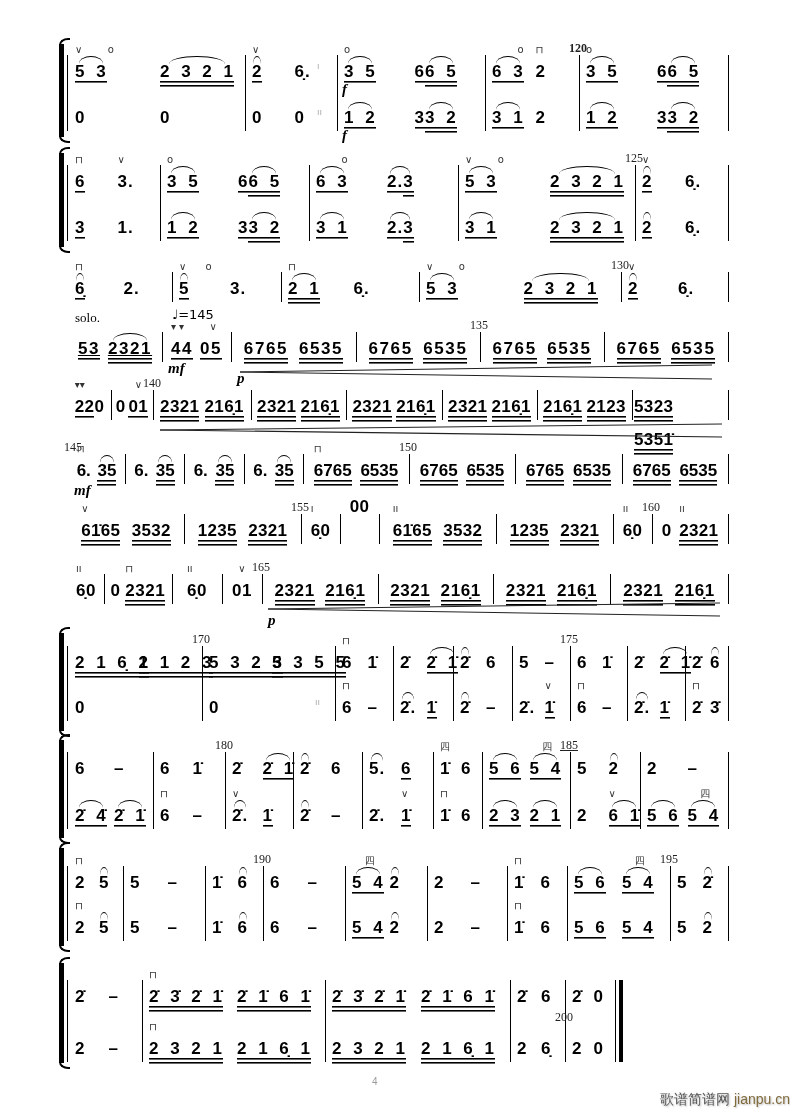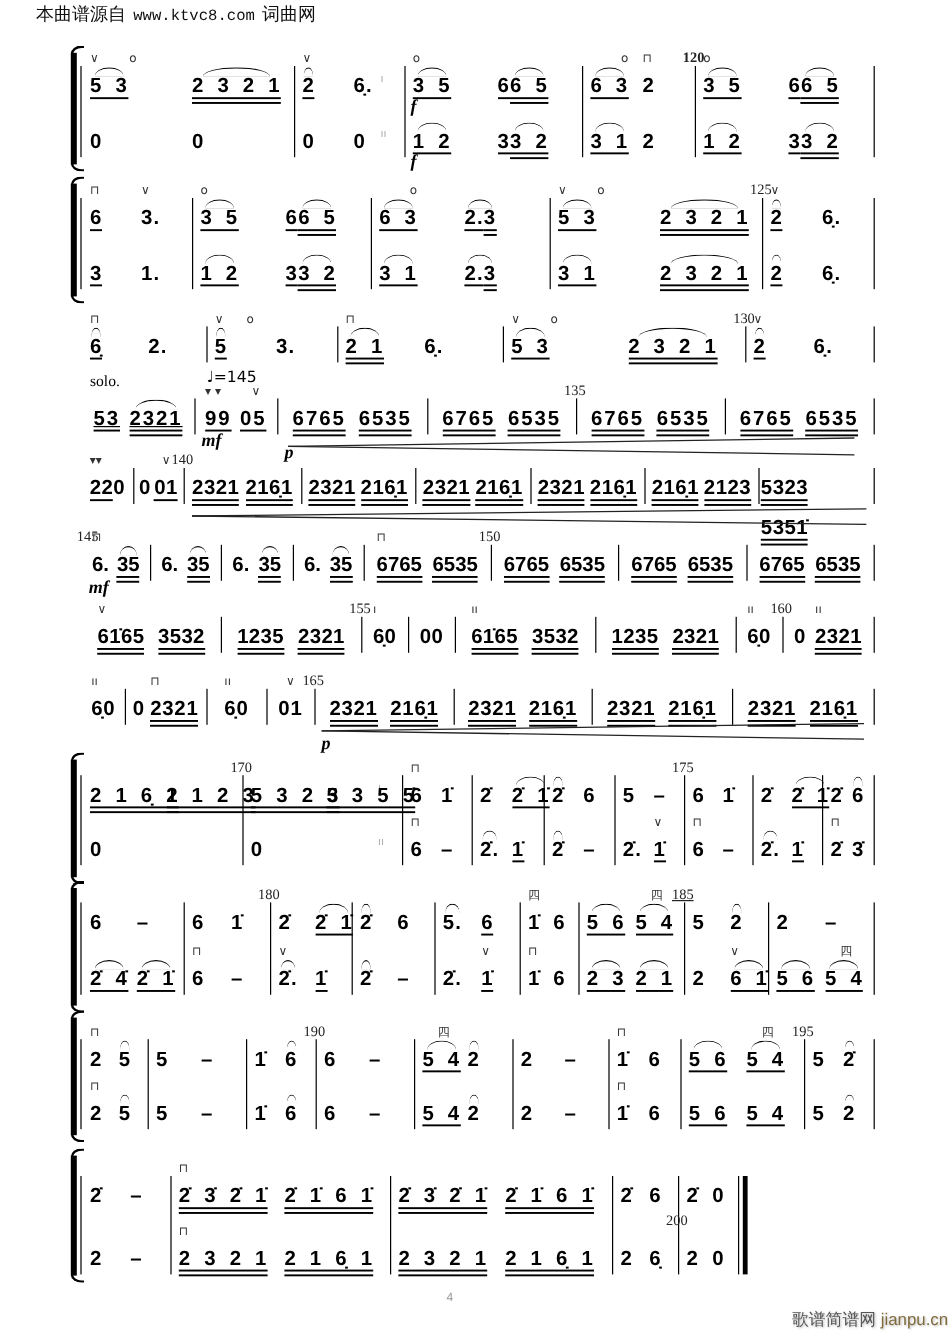--- a/index.html
+++ b/index.html
@@ -32,23 +32,20 @@
   .tempo{position:absolute;font-family:"DejaVu Sans",sans-serif;font-size:13px;}
   #hairpins{position:absolute;left:0;top:0;width:790px;height:1119px;pointer-events:none;}
   .pageno{position:absolute;left:372px;top:1076px;font-size:10px;color:#999;}
   .wm{position:absolute;left:660px;top:1091px;font-size:14px;color:#555;text-shadow:1px 1px 2px #bbb;white-space:nowrap;}
   .wm .en{color:#806b3c;margin-left:4px;}
 </style>
 </head>
 <body>
 
 <div id="page">
-  <div class="header">
-    <span>本曲谱源自</span><span class="site">www.ktvc8.com</span><span>词曲网</span>
-  </div>
   <div id="score">
       <div class="bracket" style="top: 44px; height: 93px;"></div>
       <div class="bar" style="left: 67px; top: 55px; height: 76px; width: 1.2px;"></div>
       <div class="bar" style="left: 245px; top: 55px; height: 76px; width: 1.2px;"></div>
       <div class="staff grid spaced" style="left: 68px; width: 177px; top: 57px; grid-template-columns: repeat(2, minmax(0px, 1fr));">
         <span class="grp"><span class="mark">∨        o</span><span class="slur"></span><span class="seg u1"><span class="txt">5 3</span></span></span>
         <span class="grp"><span class="slur"></span><span class="seg u2"><span class="txt">2 3 2 1</span></span></span>
       </div>
       <div class="staff grid spaced" style="left: 68px; width: 177px; top: 103px; grid-template-columns: repeat(2, minmax(0px, 1fr));">
         <span class="grp"><span class="seg u0"><span class="txt">0</span></span></span>
@@ -172,21 +169,21 @@
       <div class="bar" style="left: 162px; top: 332px; height: 30px; width: 1.2px;"></div>
       <div class="solo" style="left: 75px; top: 310px;">solo.</div>
       <div class="staff compact" style="left: 68px; width: 94px; top: 334px; letter-spacing: 1.6px; text-decoration: underline;">
         <span class="grp"><span class="seg u1"><span class="txt">53</span></span></span>
         <span class="grp"><span class="slur"></span><span class="seg u2"><span class="txt">2321</span></span></span>
       </div>
       <div class="bar" style="left: 231px; top: 332px; height: 30px; width: 1.2px;"></div>
       <div class="tempo" style="left: 172px; top: 307px;">♩=145</div>
       <div class="dyn" style="left: 168px; top: 360px;">mf</div>
       <div class="staff compact" style="left: 162px; width: 69px; top: 334px; letter-spacing: 1.6px;">
-        <span class="grp"><span class="mark">▾ ▾</span><span class="seg u1"><span class="txt">99</span></span></span>
+        <span class="grp"><span class="mark">▾ ▾</span><span class="seg u1"><span class="txt">44</span></span></span>
         <span class="grp"><span class="mark">   ∨</span><span class="seg u1"><span class="txt">05</span></span></span>
       </div>
       <div class="bar" style="left: 356px; top: 332px; height: 30px; width: 1.2px;"></div>
       <div class="dyn" style="left: 237px; top: 370px;">p</div>
       <div class="staff compact" style="left: 231px; width: 125px; top: 334px; letter-spacing: 1.6px;">
         <span class="grp"><span class="seg u2"><span class="txt">6765</span></span></span>
         <span class="grp"><span class="seg u2"><span class="txt">6535</span></span></span>
       </div>
       <div class="bar" style="left: 480px; top: 332px; height: 30px; width: 1.2px;"></div>
       <div class="staff compact" style="left: 356px; width: 124px; top: 334px; letter-spacing: 1.6px;">
@@ -296,21 +293,21 @@
       <div class="staff compact" style="left: 184px; width: 117px; top: 516px; letter-spacing: 0.3px;">
         <span class="grp"><span class="seg u2"><span class="txt">1235</span></span></span>
         <span class="grp"><span class="seg u2"><span class="txt">2321</span></span></span>
       </div>
       <div class="bar" style="left: 340px; top: 514px; height: 30px; width: 1.2px;"></div>
       <div class="mnum" style="left: 291px; top: 500px;">155</div>
       <div class="staff compact" style="left: 301px; width: 39px; top: 516px; letter-spacing: 0.3px;">
         <span class="grp"><span class="mark">ı</span><span class="seg u0"><span class="txt">6̣0</span></span></span>
       </div>
       <div class="bar" style="left: 379px; top: 514px; height: 30px; width: 1.2px;"></div>
-      <div class="staff compact" style="left: 340px; width: 39px; top: 516px; letter-spacing: 0.3px;">
+      <div class="staff compact" style="left: 340px; width: 39px; top: 492px; letter-spacing: 0.3px;">
         <span class="grp"><span class="seg u0"><span class="txt">00</span></span></span>
       </div>
       <div class="bar" style="left: 496px; top: 514px; height: 30px; width: 1.2px;"></div>
       <div class="staff compact" style="left: 379px; width: 117px; top: 516px; letter-spacing: 0.3px;">
         <span class="grp"><span class="mark">ıı</span><span class="seg u2"><span class="txt">61̇65</span></span></span>
         <span class="grp"><span class="seg u2"><span class="txt">3532</span></span></span>
       </div>
       <div class="bar" style="left: 613px; top: 514px; height: 30px; width: 1.2px;"></div>
       <div class="staff compact" style="left: 496px; width: 117px; top: 516px; letter-spacing: 0.3px;">
         <span class="grp"><span class="seg u2"><span class="txt">1235</span></span></span>

